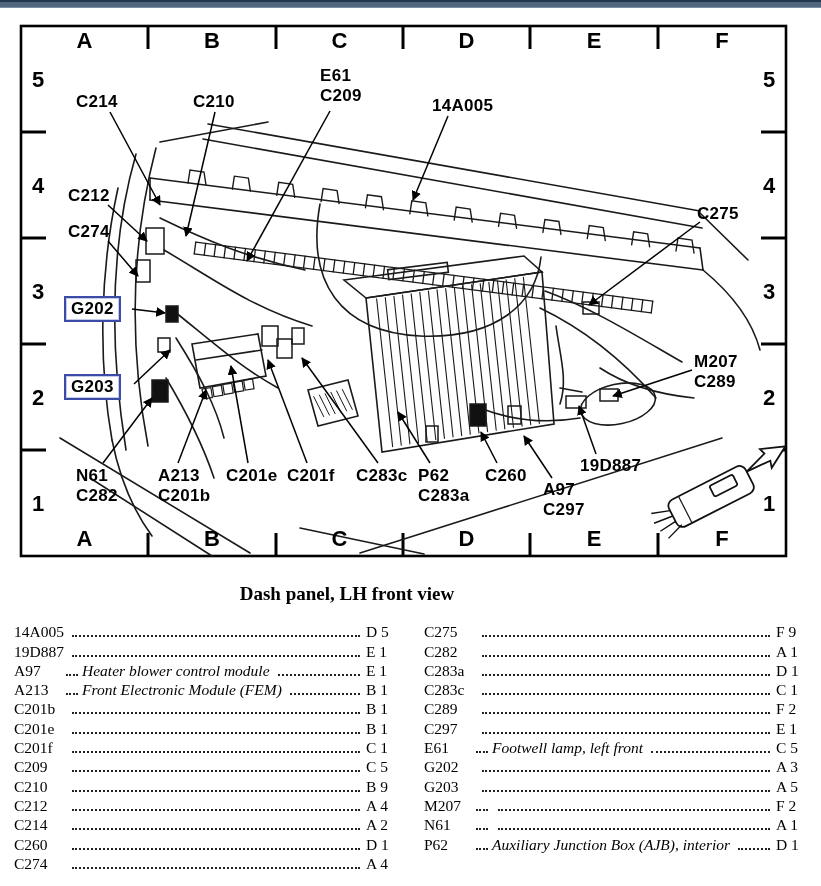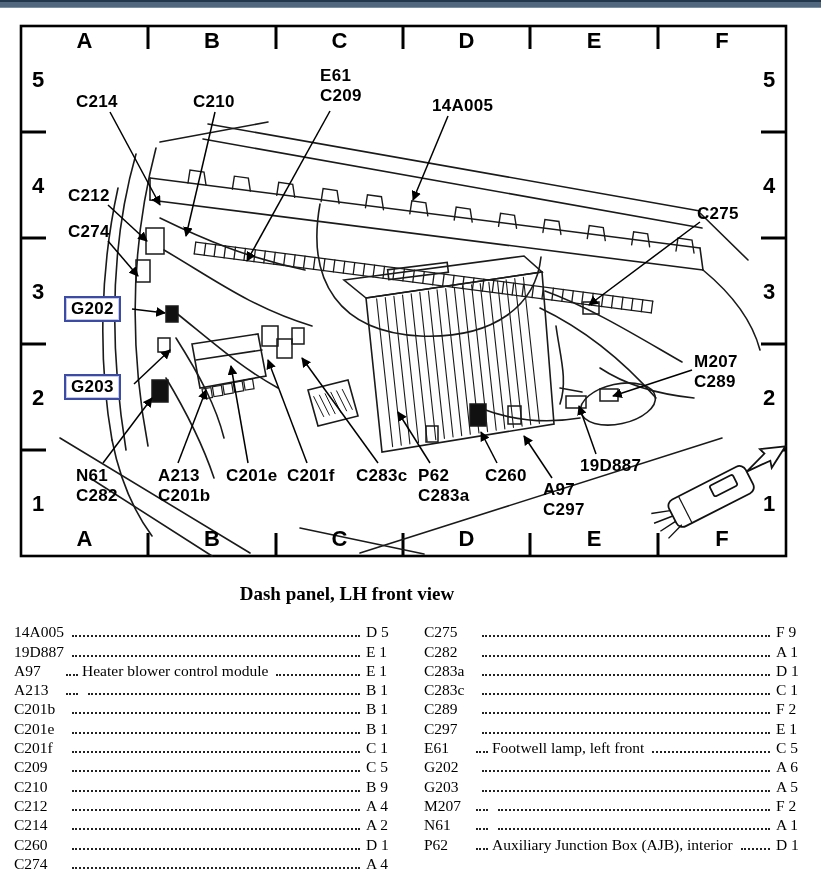--- a/index.html
+++ b/index.html
@@ -15,21 +15,21 @@
                    box-shadow:0 0 0 1px #c4cae8 inset;}
   .grid-letter{font:bold 22px "Liberation Sans",sans-serif;}
   .caption{position:absolute;left:0;top:583px;width:694px;margin:0;text-align:center;
            font-family:"Liberation Serif",serif;font-weight:bold;font-size:19px;}
   .index{position:absolute;left:14px;top:622px;width:792px;display:flex;gap:28px;
          font-family:"Liberation Serif",serif;font-size:15.5px;}
   .index .col{flex:1;}
   .index .row{display:flex;align-items:flex-end;height:19.3px;}
   .index .code{flex:0 0 auto;min-width:52px;}
   .index .gapdots{flex:0 0 12px;border-bottom:2px dotted #222;margin:0 4px 4px 0;}
-  .index .desc{flex:0 0 auto;margin-right:2px;}
+  .index .desc{flex:0 0 auto;margin-right:2px;font-style:italic;}
   .index .leader{flex:1 1 auto;border-bottom:2px dotted #222;margin:0 6px 4px 6px;}
   .index .ref{flex:0 0 auto;min-width:30px;text-align:left;white-space:pre;}
 </style>
 </head>
 <body>
 
 <div class="page">
   <div class="top-bar"></div>
 
   <div class="figure">
@@ -370,20 +370,21 @@
         <div class="row">
           <span class="code">A97</span>
           <span class="gapdots"></span>
           <span class="desc">Heater blower control module</span>
           <span class="leader"></span>
           <span class="ref">E 1</span>
         </div>
         <div class="row">
           <span class="code">A213</span>
           <span class="gapdots"></span>
+          <span class="desc">Front Electronic Module (FEM)</span>
           <span class="leader"></span>
           <span class="ref">B 1</span>
         </div>
         <div class="row">
           <span class="code">C201b</span>
           <span class="leader"></span>
           <span class="ref">B 1</span>
         </div>
         <div class="row">
           <span class="code">C201e</span>
@@ -460,21 +461,21 @@
         <div class="row">
           <span class="code">E61</span>
           <span class="gapdots"></span>
           <span class="desc">Footwell lamp, left front</span>
           <span class="leader"></span>
           <span class="ref">C 5</span>
         </div>
         <div class="row">
           <span class="code">G202</span>
           <span class="leader"></span>
-          <span class="ref">A 6</span>
+          <span class="ref">A 3</span>
         </div>
         <div class="row">
           <span class="code">G203</span>
           <span class="leader"></span>
           <span class="ref">A 5</span>
         </div>
         <div class="row">
           <span class="code">M207</span>
           <span class="gapdots"></span>
           <span class="leader"></span>

